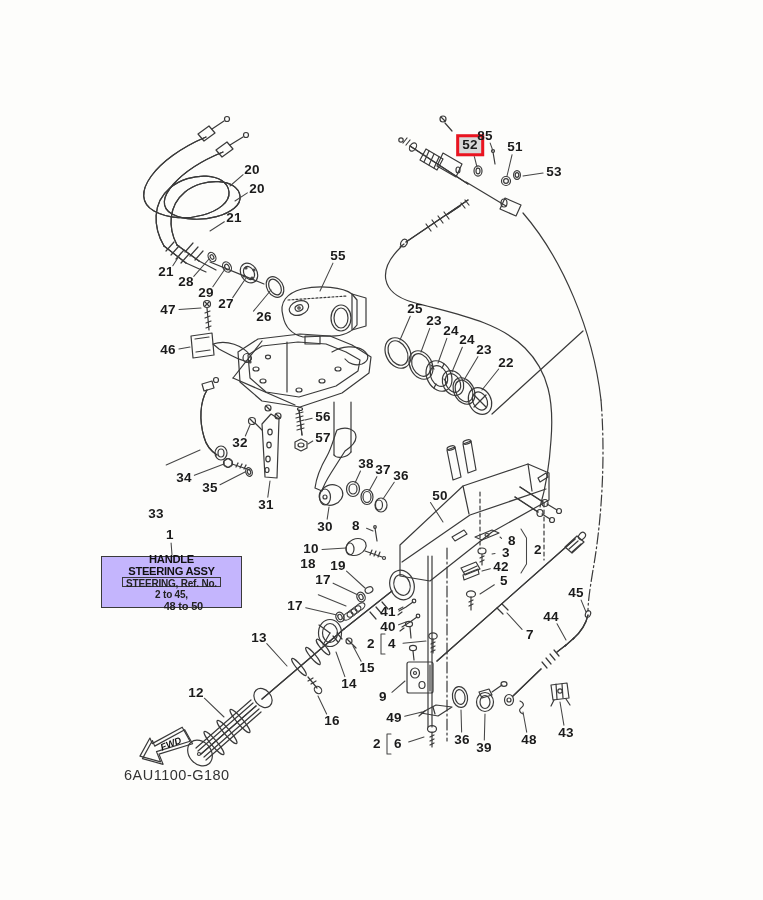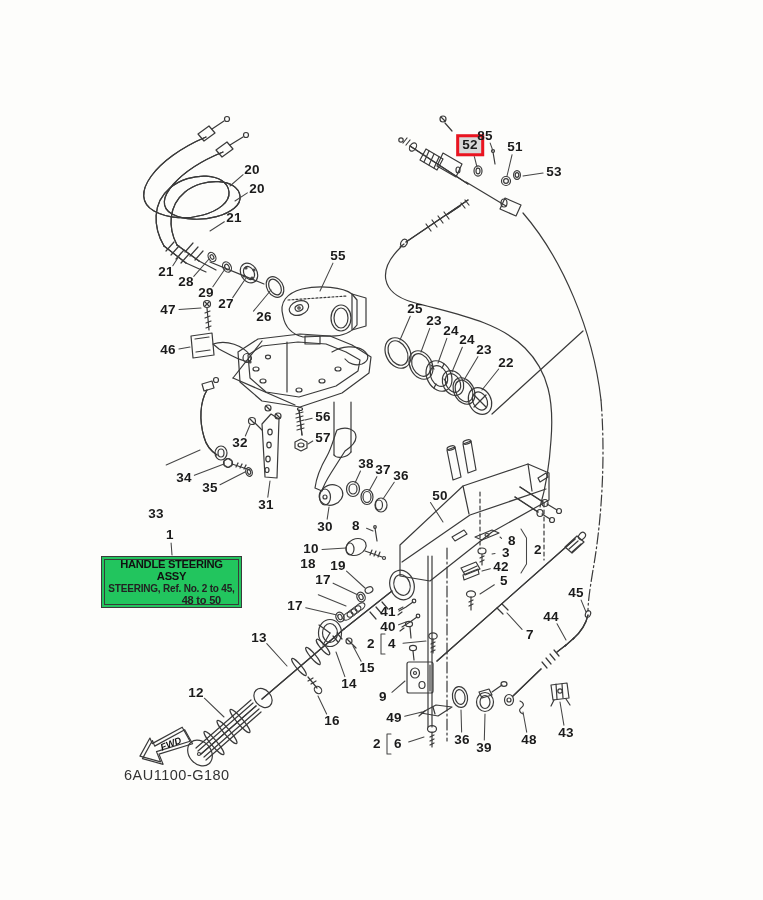--- a/index.html
+++ b/index.html
@@ -22,22 +22,22 @@
   .tO30{stroke-width:30;} .tI30{stroke:#fff;stroke-width:26;}
   .dash{stroke-dasharray:4 3;stroke-width:.9;}
   .dashdot{stroke-dasharray:11 3 2 3;stroke-width:1;}
   .dot2{stroke-dasharray:2 2;stroke-width:.9;}
   #leader-layer line,#leader-layer path{stroke:#464646;stroke-width:1.05;fill:none;}
   .callout{position:absolute;transform:translate(-50%,-50%);
            font-weight:bold;font-size:13.5px;line-height:1;letter-spacing:.3px;
            color:#1b1b1b;white-space:nowrap;z-index:3;}
   .callout.highlighted{background:#d9d9d9;border:3px solid #ea1420;padding:1px 3px;}
   .info-box{position:absolute;left:101px;top:556px;width:141px;height:52px;
-            border:1.4px solid #3a3a3a;padding:2px;box-sizing:border-box;
-            background:#22c55e;z-index:2;}
+            border:1.4px solid #3a3a3a;padding:20px;box-sizing:border-box;
+            background:#c4b5fd;z-index:2;}
   .info-inner{border:1.1px solid #3a3a3a;width:100%;height:100%;box-sizing:border-box;
               display:flex;flex-direction:column;justify-content:center;padding:1px 3px;}
   .info-title{font-weight:bold;font-size:11.2px;letter-spacing:-.3px;text-align:center;color:#111;}
   .info-sub{font-weight:bold;font-size:10px;letter-spacing:-.2px;text-align:center;color:#222;margin-top:1px;}
   .info-sub2{font-weight:bold;font-size:11px;letter-spacing:-.2px;text-align:right;
              padding-right:14px;color:#222;}
   .part-code{position:absolute;left:124px;top:767px;font-size:14.5px;color:#333;
              letter-spacing:.5px;z-index:2;}
   .fwd-label{position:absolute;left:160px;top:738px;transform:rotate(-22deg);
              font-style:italic;font-weight:bold;font-size:9.5px;color:#111;z-index:3;}

